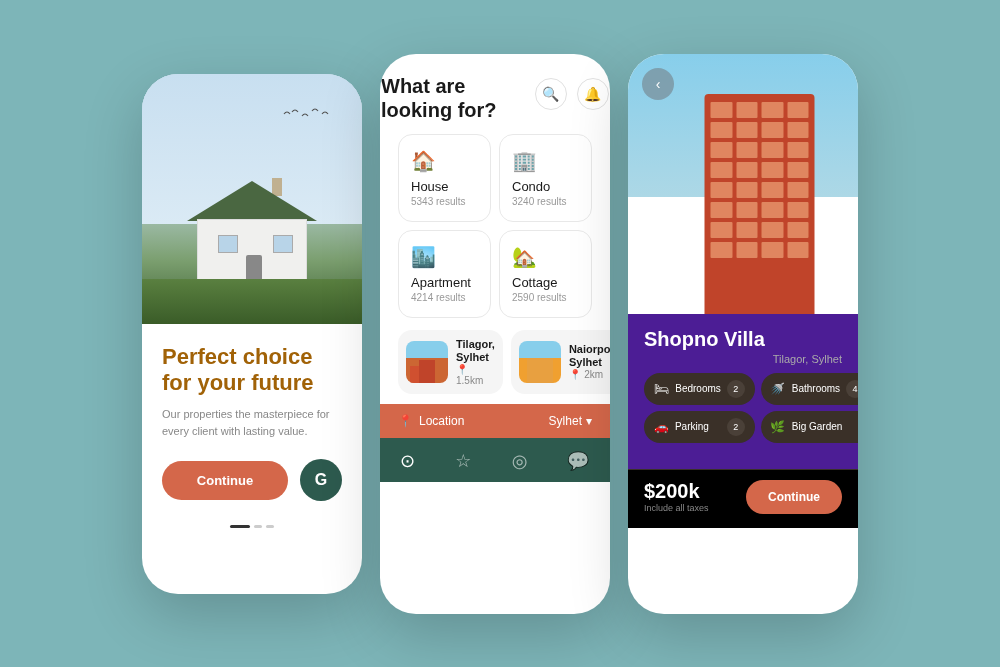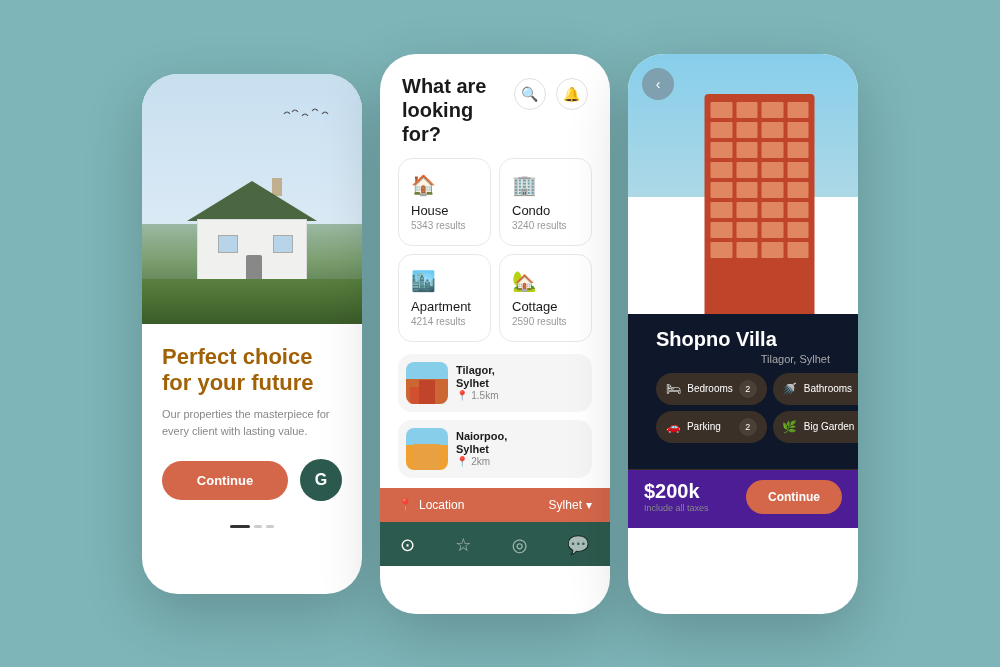--- a/index.html
+++ b/index.html
@@ -160,21 +160,21 @@
       border-radius: 2px;
       background: #333;
     }
     .dot.inactive { width: 8px; background: #ccc; }
 
     
     .screen2 {
       padding: 0;
     }
     .screen2-header {
-      padding: 20px 22px 12px;
+      padding: 20px 1px 12px;
       display: flex;
       justify-content: space-between;
       align-items: flex-start;
     }
     .screen2-title {
       font-size: 20px;
       font-weight: 800;
       color: #1a1a1a;
       line-height: 1.2;
     }
@@ -226,21 +226,20 @@
     }
     .nearby-title {
       font-size: 13px;
       font-weight: 700;
       color: #1a1a1a;
       margin-bottom: 8px;
     }
     .nearby-cards {
       display: flex;
       gap: 8px;
-      flex-direction: column;
     }
     .nearby-card {
       background: #f5f5f5;
       border-radius: 14px;
       padding: 8px;
       display: flex;
       align-items: center;
       gap: 8px;
       flex: 1;
       cursor: pointer;
@@ -363,22 +362,22 @@
       border-radius: 50%;
       display: flex;
       align-items: center;
       justify-content: center;
       cursor: pointer;
       color: white;
       font-size: 14px;
       z-index: 10;
     }
     .screen3-info {
-      background: #0f172a;
-      padding: 14px 28px;
+      background: #4c1d95;
+      padding: 14px 16px;
       flex: 1;
     }
     .screen3-villa-name {
       font-size: 20px;
       font-weight: 800;
       color: white;
       margin-bottom: 2px;
     }
     .screen3-location {
       font-size: 11px;
@@ -419,21 +418,21 @@
       border-radius: 50%;
       width: 18px;
       height: 18px;
       display: flex;
       align-items: center;
       justify-content: center;
       font-size: 9px;
       margin-left: auto;
     }
     .screen3-footer {
-      background: #4c1d95;
+      background: #000000;
       padding: 10px 16px 14px;
       display: flex;
       align-items: center;
       justify-content: space-between;
       border-top: 1px solid #3a3028;
     }
     .price-block {}
     .price-amount {
       font-size: 20px;
       font-weight: 800;

